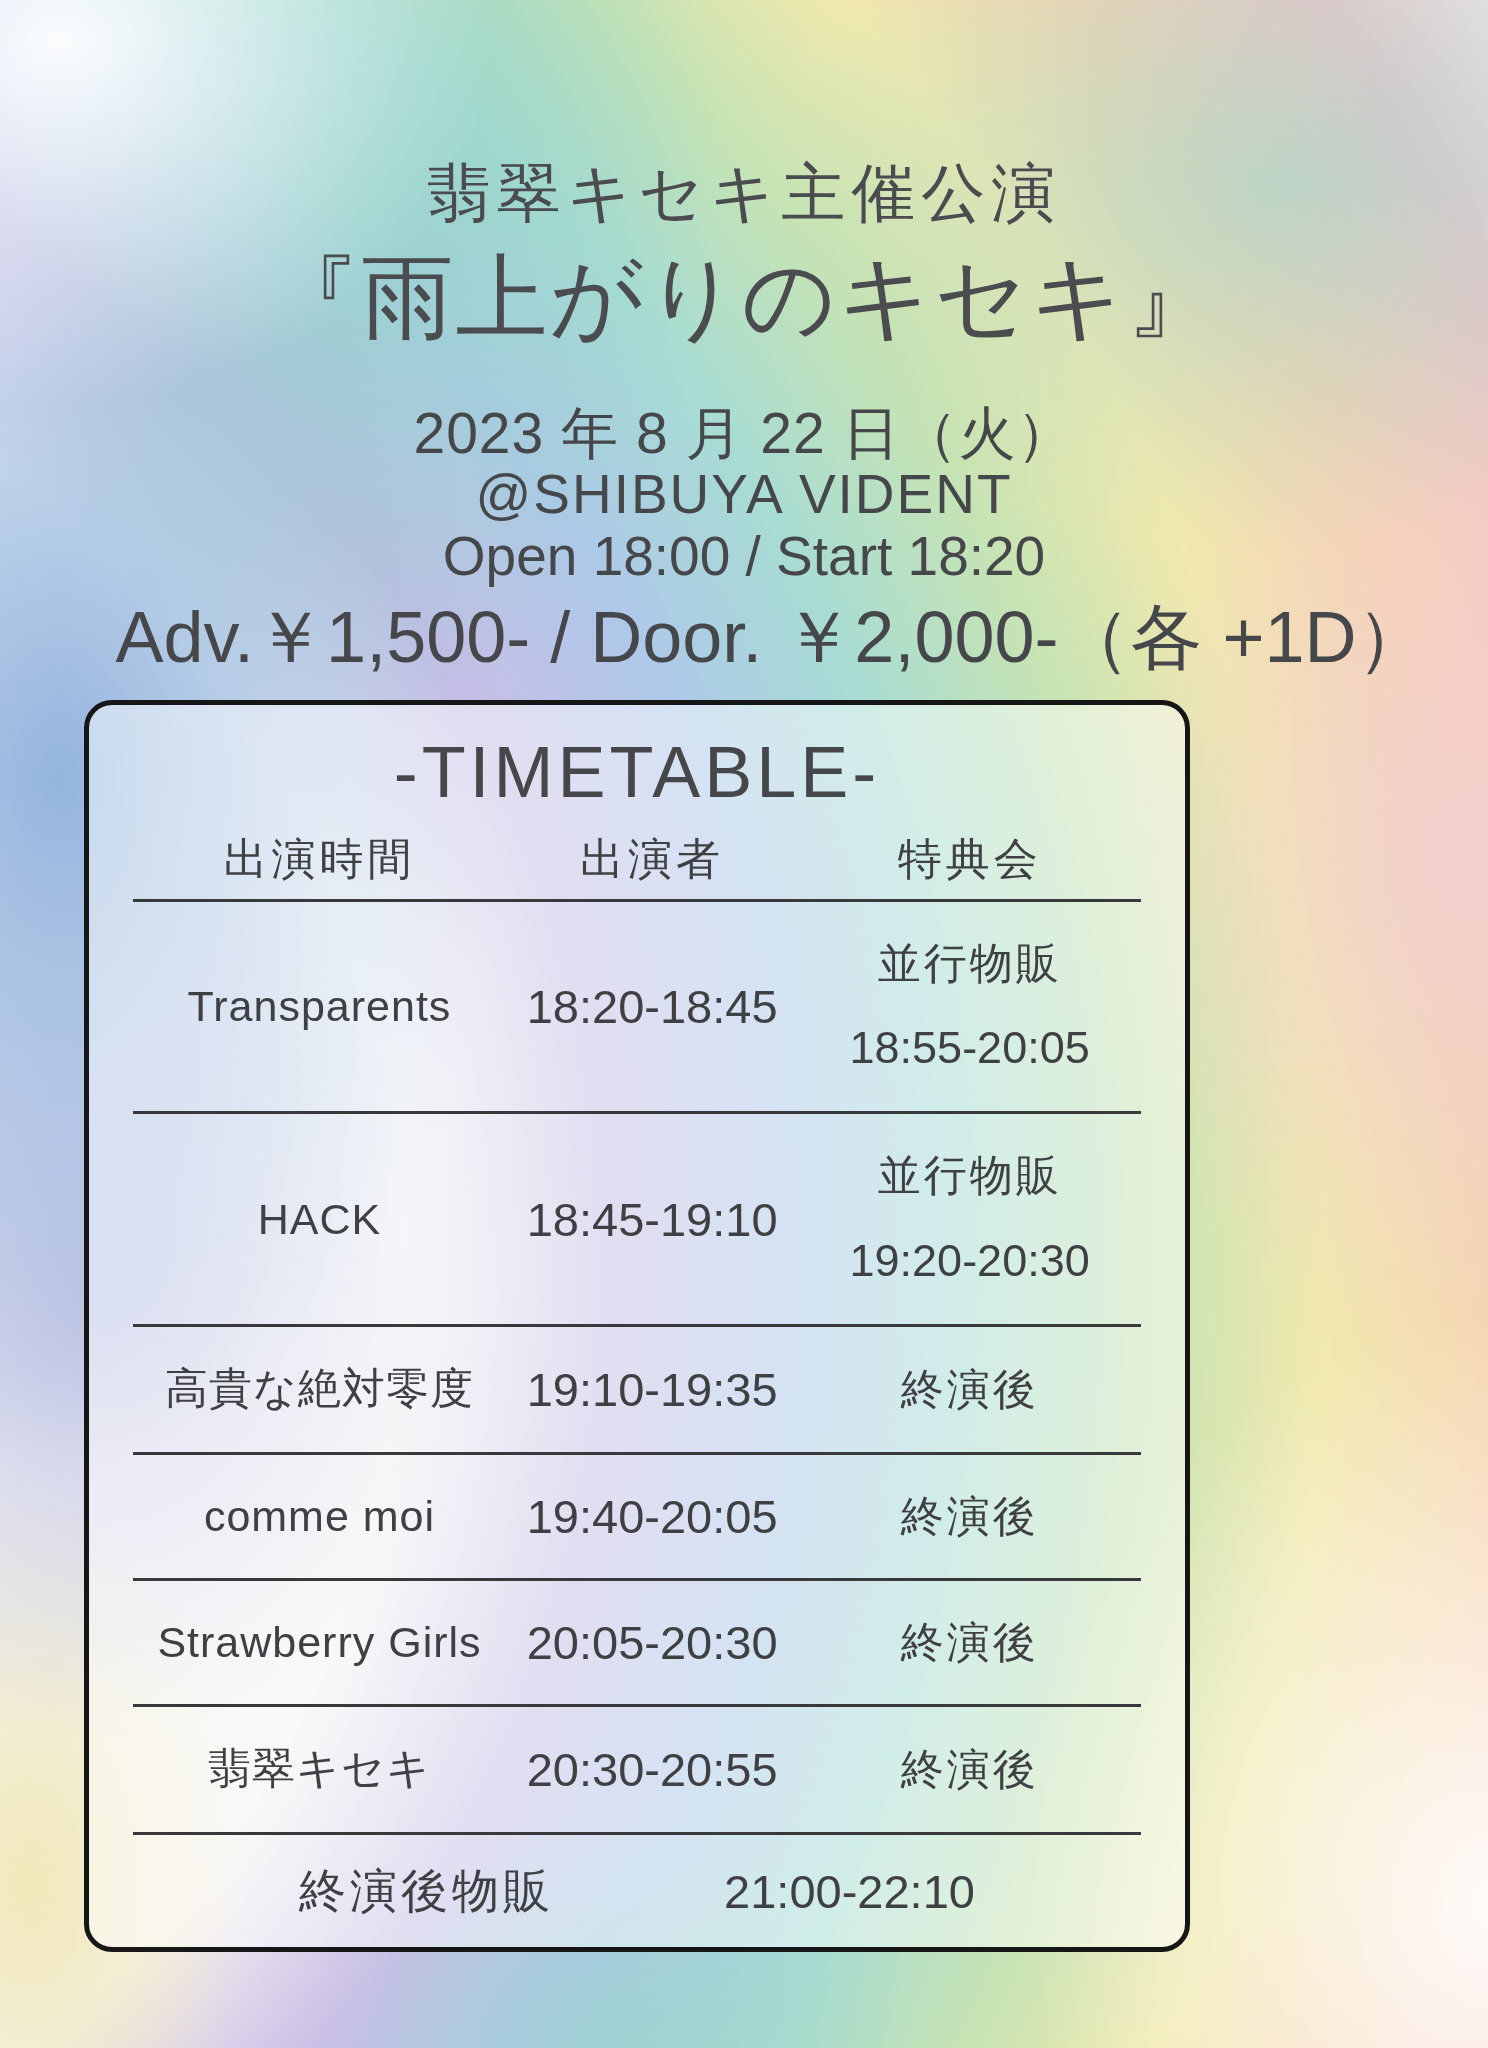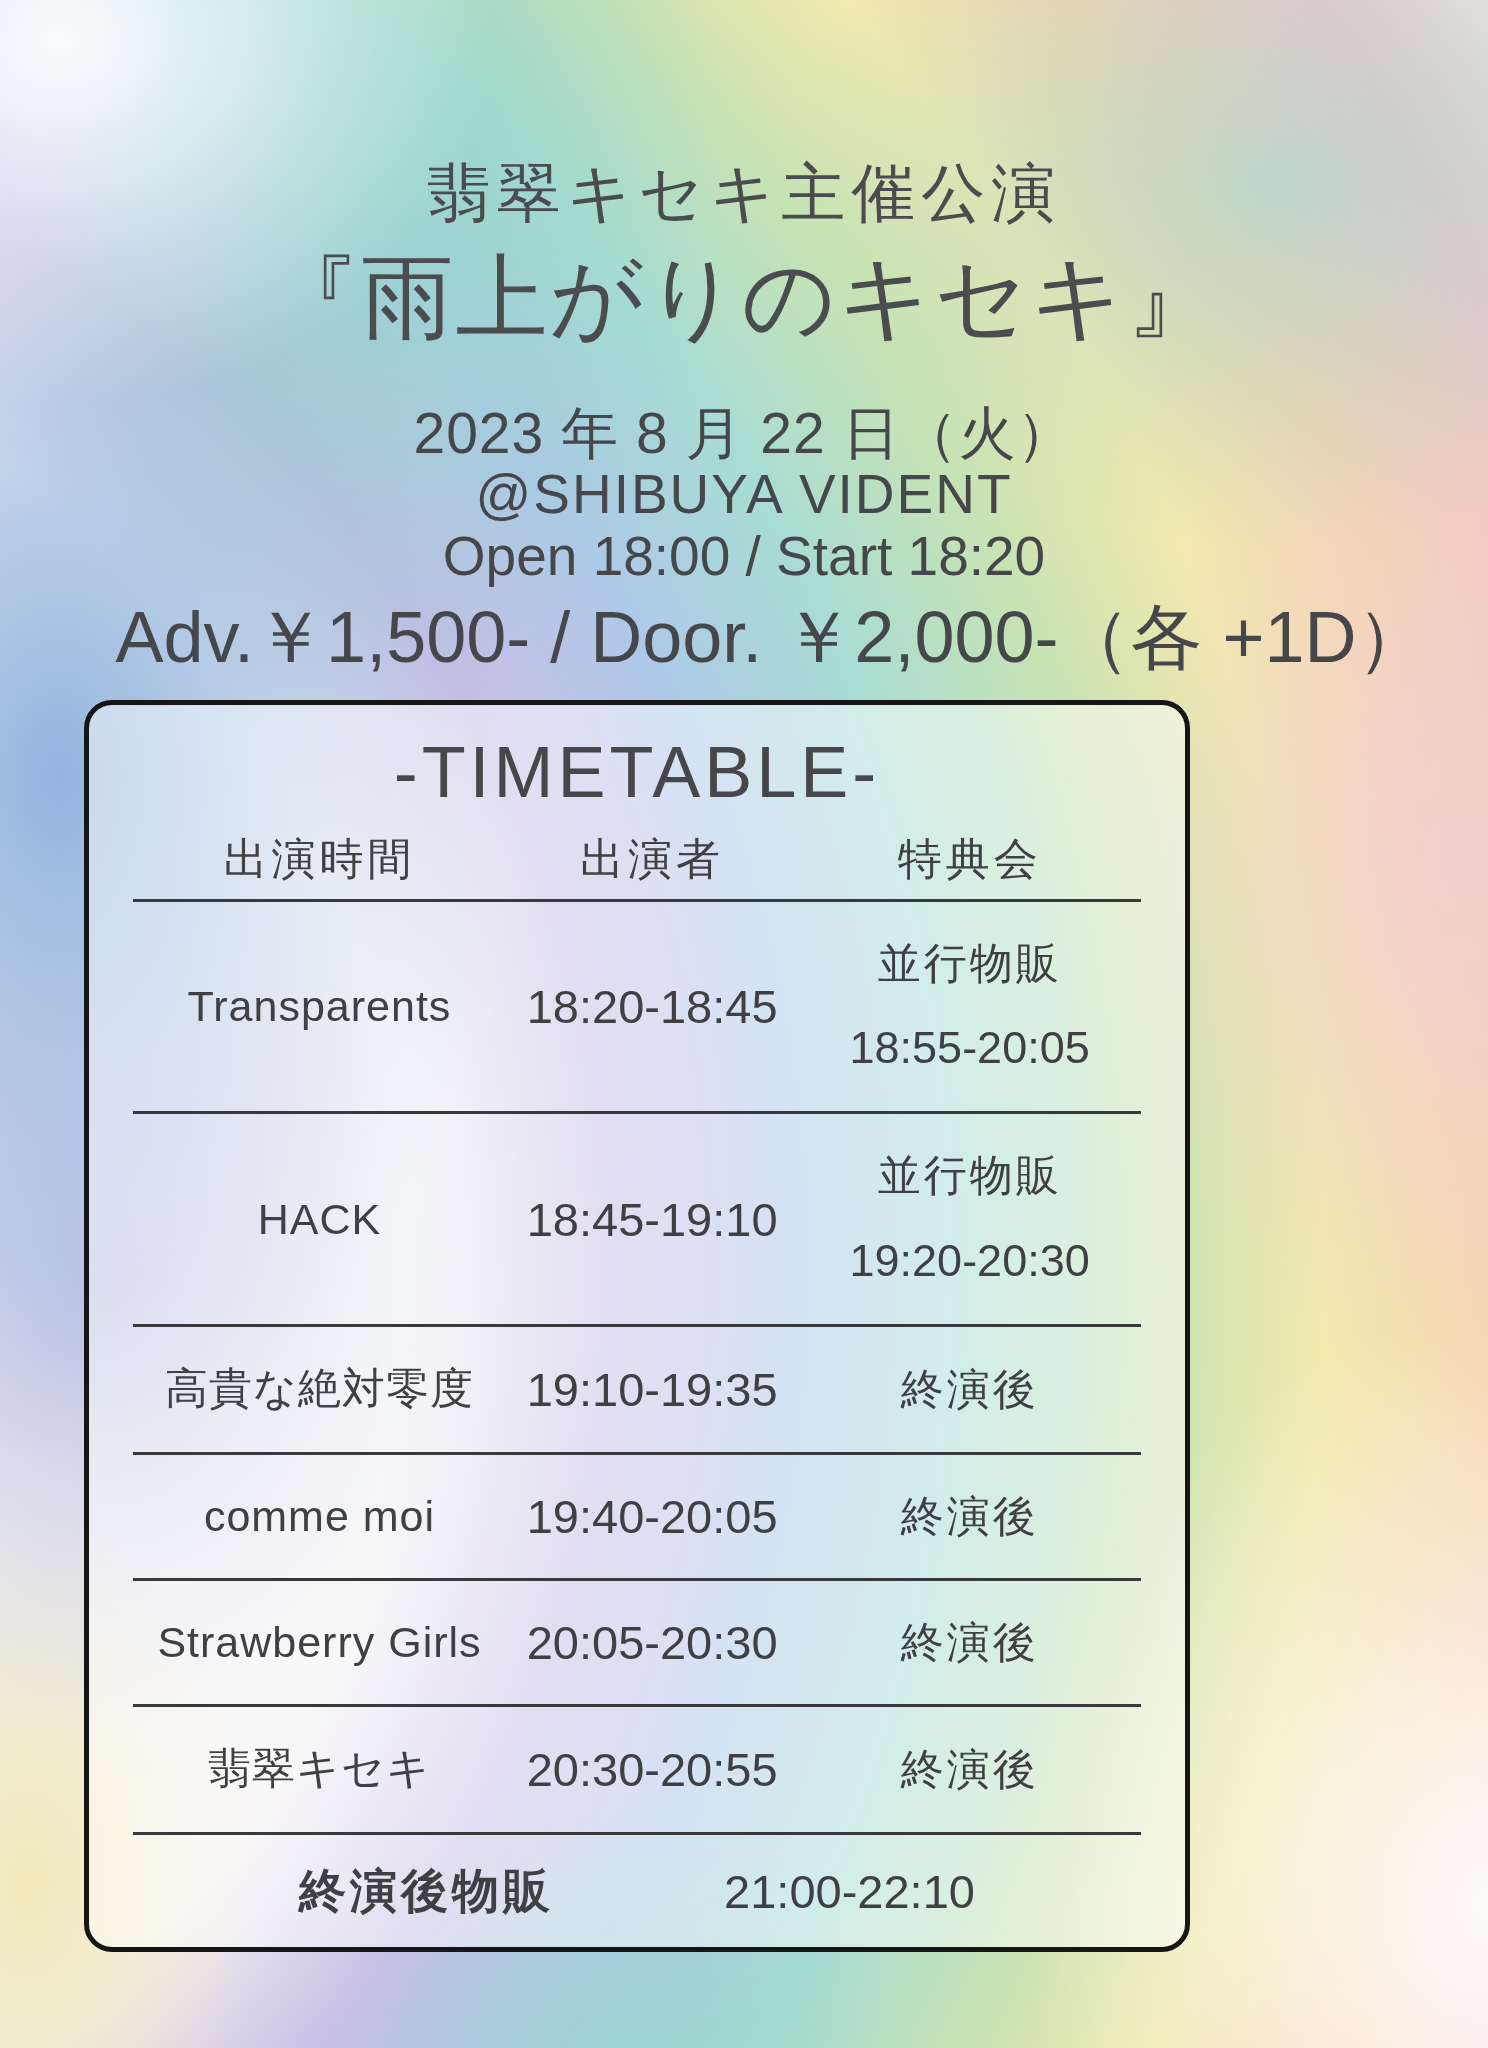--- a/index.html
+++ b/index.html
@@ -84,21 +84,21 @@
   .time   { font-size:47px; }
   .bonus  { display:flex; flex-direction:column; justify-content:center; line-height:1.3;gap:28px; }
   .bonus-label { font-size:43px; letter-spacing:3px; }
   .bonus-time  { font-size:45px; }
   .bonus-time:empty { display:none; }
   .tt-footer {
     flex:0 0 112px;
     display:flex; align-items:center; justify-content:center; gap:170px;
     font-size:47px; color:#3f4043;
   }
-  .tt-footer .label { letter-spacing:4px;font-weight:bold; }
+  .tt-footer .label { letter-spacing:4px; }
 </style>
 </head>
 <body>
 
 <div class="poster">
 
   <div class="hdr subtitle">翡翠キセキ主催公演</div>
   <div class="hdr main-title">『雨上がりのキセキ』</div>
   <div class="hdr date">2023 年 8 月 22 日（火）</div>
   <div class="hdr venue">@SHIBUYA VIDENT</div>

